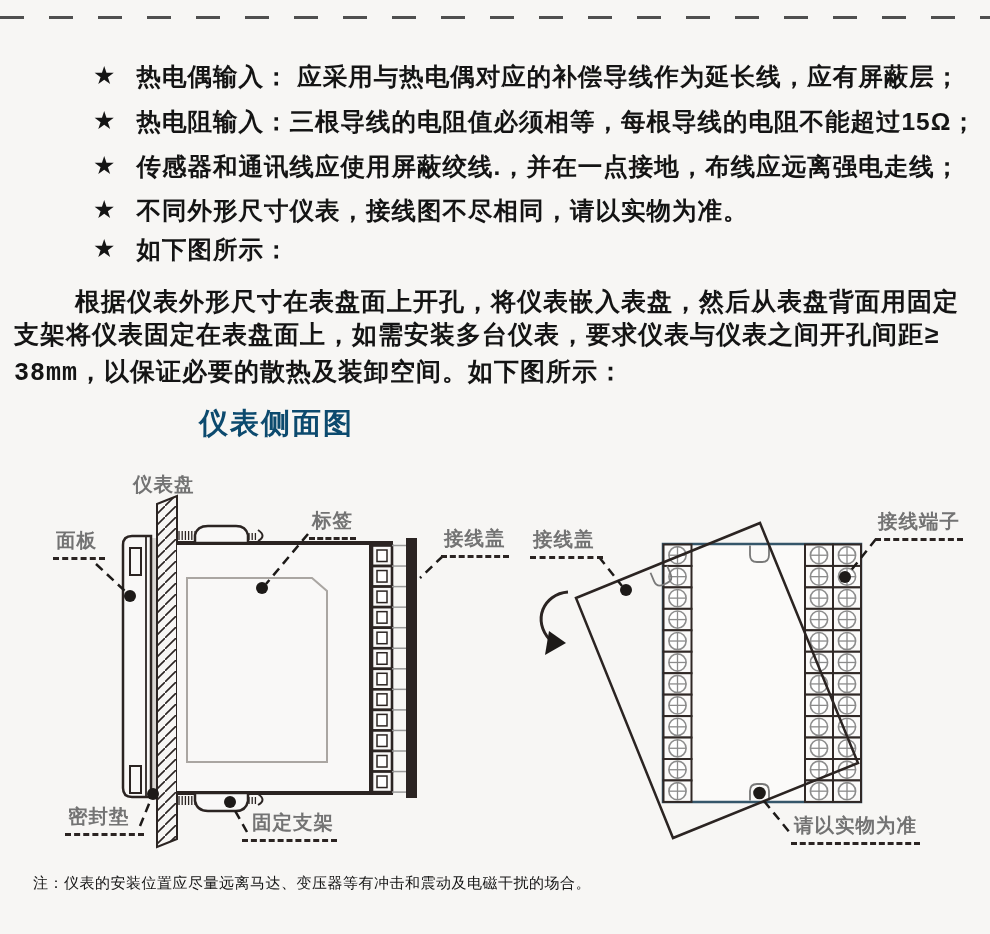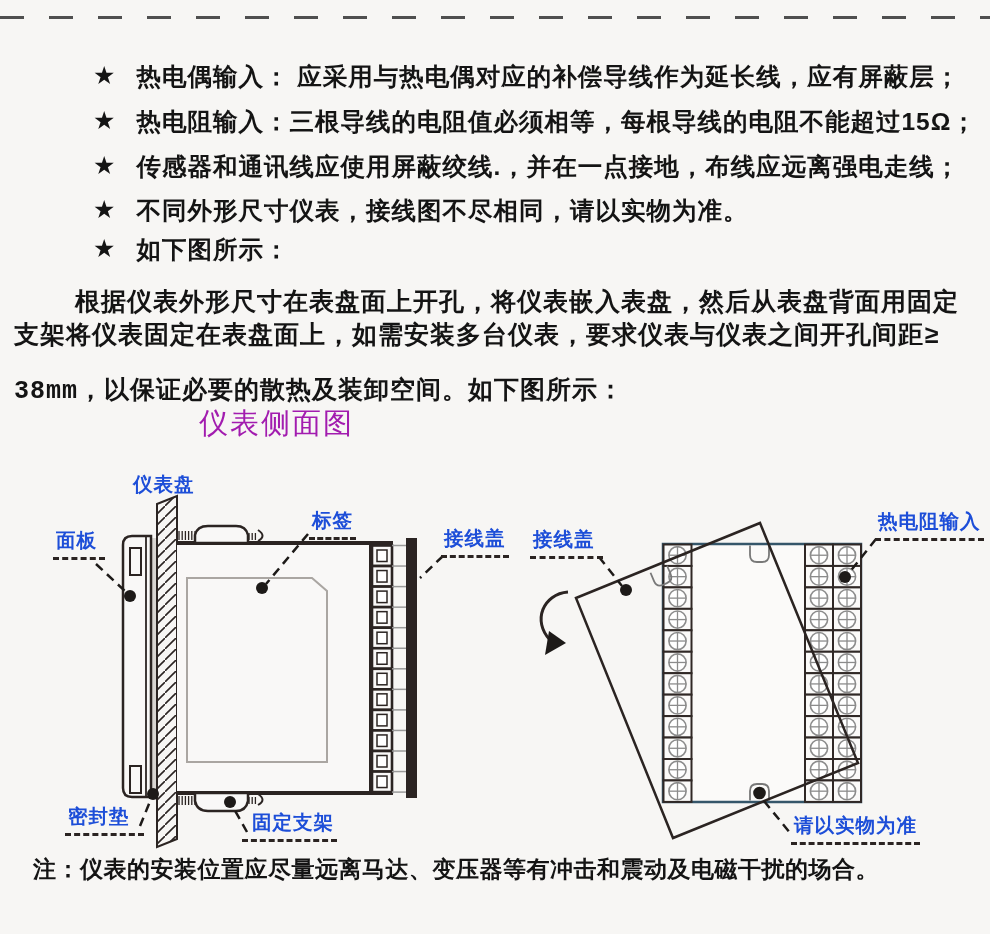--- a/index.html
+++ b/index.html
@@ -17,30 +17,30 @@
     font-weight:bold;font-size:24.5px;letter-spacing:1px;margin-left:47px;
   }
   .bullet .star{display:inline-block;font-size:25px;margin-right:20px;transform:translateY(-1px);}
   .para-line{
     position:absolute;left:14px;white-space:nowrap;
     font-weight:bold;font-size:25px;letter-spacing:1px;font-family:Liberation Mono, monospace;
   }
   .diagram-title{
     position:absolute;left:199px;top:404px;
     font-family:"Liberation Serif","DejaVu Serif",serif;
-    font-weight:normal;font-size:29px;letter-spacing:2px;color:#a21caf;
+    font-weight:bold;font-size:29px;letter-spacing:2px;color:#0c4a6e;
   }
   .dlabel{
     position:absolute;font-size:19.5px;font-weight:600;letter-spacing:1px;
-    white-space:nowrap;color:#1d4ed8;text-align:center;
+    white-space:nowrap;color:#737373;text-align:center;
   }
   .dlabel.ul{border-bottom:3px dashed #2b2422;padding:0 3px 3px;}
   .note{
-    position:absolute;left:33px;top:854px;white-space:nowrap;
-    font-size:23px;font-weight:bold;letter-spacing:0.5px;
+    position:absolute;left:33px;top:874px;white-space:nowrap;
+    font-size:15px;font-weight:normal;letter-spacing:0.5px;
   }
   svg{position:absolute;left:0;top:455px;}
   .ink{stroke:#2b2422;}
   .leader{stroke:#1d1a18;stroke-width:2.5;stroke-dasharray:9 6;fill:none;}
   .dot{fill:#1d1a18;}
 </style>
 </head>
 <body>
 
 <div class="dashes-top"></div>
@@ -49,21 +49,21 @@
   <div class="bullet" style="top:60px"><span class="star">★</span><span>热电偶输入： 应采用与热电偶对应的补偿导线作为延长线，应有屏蔽层；</span></div>
   <div class="bullet" style="top:105px"><span class="star">★</span><span>热电阻输入：三根导线的电阻值必须相等，每根导线的电阻不能超过15Ω；</span></div>
   <div class="bullet" style="top:150px"><span class="star">★</span><span>传感器和通讯线应使用屏蔽绞线.，并在一点接地，布线应远离强电走线；</span></div>
   <div class="bullet" style="top:194px"><span class="star">★</span><span>不同外形尺寸仪表，接线图不尽相同，请以实物为准。</span></div>
   <div class="bullet" style="top:233px"><span class="star">★</span><span>如下图所示：</span></div>
 </div>
 
 <div>
   <div class="para-line" style="top:285px;left:75px">根据仪表外形尺寸在表盘面上开孔，将仪表嵌入表盘，然后从表盘背面用固定</div>
   <div class="para-line" style="top:318px">支架将仪表固定在表盘面上，如需安装多台仪表，要求仪表与仪表之间开孔间距≥</div>
-  <div class="para-line" style="top:373px">38mm，以保证必要的散热及装卸空间。如下图所示：</div>
+  <div class="para-line" style="top:355px">38mm，以保证必要的散热及装卸空间。如下图所示：</div>
 </div>
 
 <div class="diagram-title">仪表侧面图</div>
 
 <svg width="990" height="420" viewBox="0 455 990 420">
   <defs>
     <pattern id="hatch" width="11" height="11" patternUnits="userSpaceOnUse">
       <line x1="0" y1="11" x2="11" y2="0" stroke="#2b2422" stroke-width="1.6"></line>
     </pattern>
   </defs>
@@ -334,16 +334,16 @@
   <line class="leader" x1="764" y1="801" x2="791" y2="834"></line>
 </svg>
 
 <div class="dlabel" style="left:133px;top:471px">仪表盘</div>
 <div class="dlabel ul" style="left:53px;top:527px;padding-right:8px">面板</div>
 <div class="dlabel ul" style="left:309px;top:507px">标签</div>
 <div class="dlabel ul" style="left:441px;top:525px">接线盖</div>
 <div class="dlabel ul" style="left:65px;top:803px;padding-right:14px">密封垫</div>
 <div class="dlabel ul" style="left:242px;top:809px;padding-left:10px">固定支架</div>
 <div class="dlabel ul" style="left:530px;top:526px;padding-right:8px">接线盖</div>
-<div class="dlabel ul" style="left:875px;top:508px">热电阻输入</div>
+<div class="dlabel ul" style="left:875px;top:508px">接线端子</div>
 <div class="dlabel ul" style="left:791px;top:812px">请以实物为准</div>
 
 <div class="note">注：仪表的安装位置应尽量远离马达、变压器等有冲击和震动及电磁干扰的场合。</div>
 
 </body></html>

